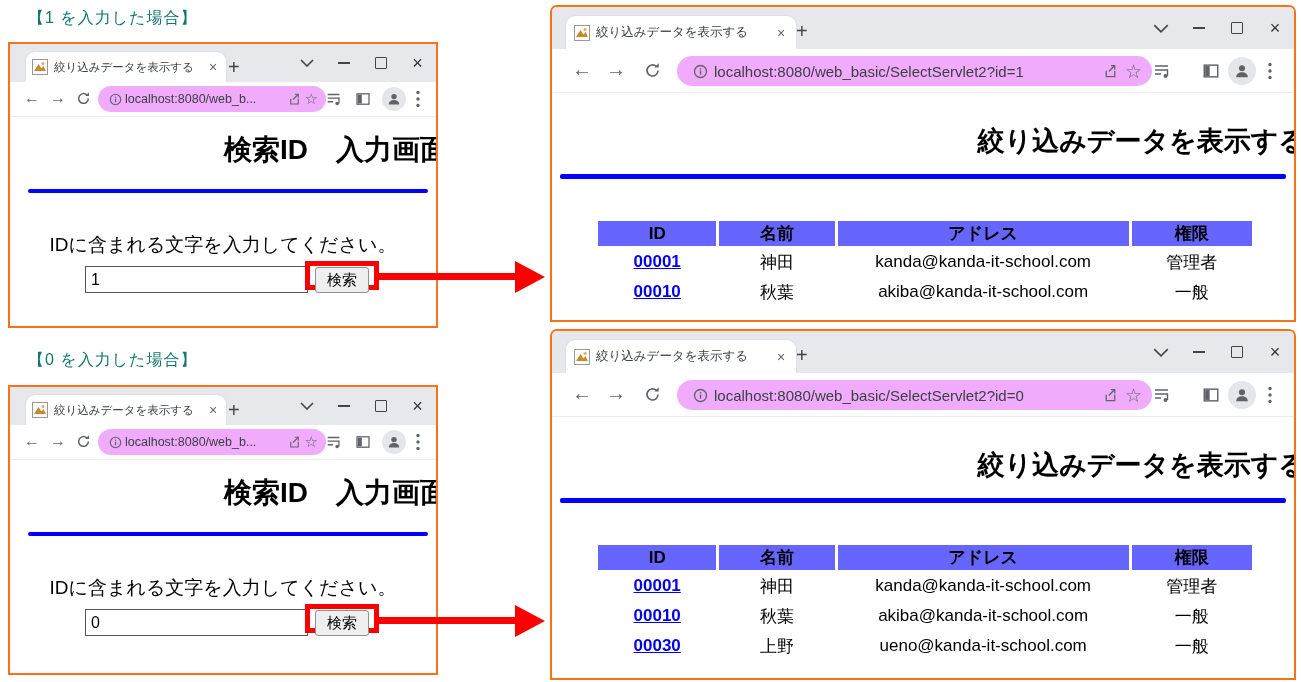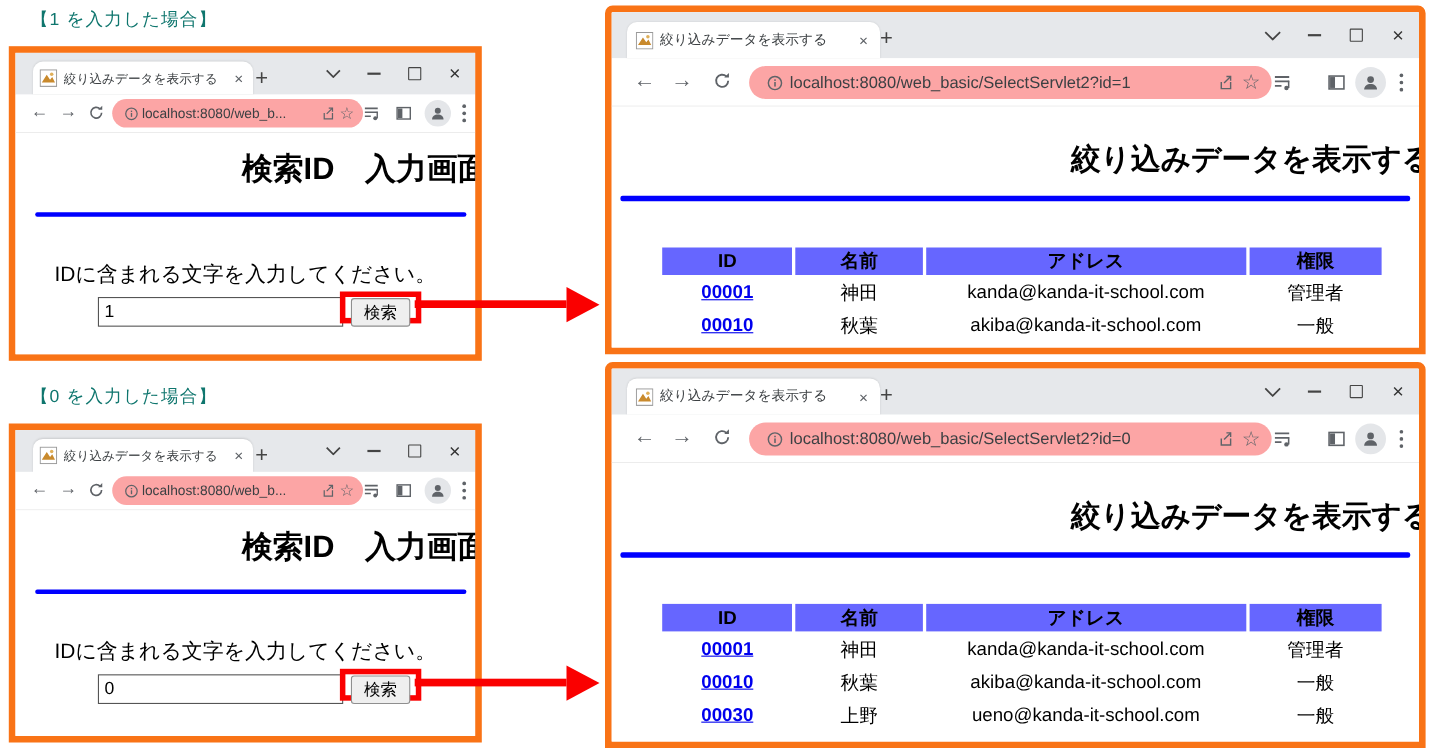--- a/index.html
+++ b/index.html
@@ -2,21 +2,21 @@
 <html><head>
 <meta charset="utf-8">
 <style>
   html,body{margin:0;padding:0;background:#fff;}
   .canvas{position:relative;width:1301px;height:682px;background:#fff;overflow:hidden;
           font-family:"Liberation Sans","DejaVu Sans",sans-serif;color:#000;}
 
   .caption{position:absolute;font-size:16px;color:#0f766e;letter-spacing:1px;}
 
   
-  .win{position:absolute;background:#fff;border:6px solid #f97316;box-sizing:border-box;overflow:hidden;}
+  .win{position:absolute;background:#fff;border:2px solid #f97316;box-sizing:border-box;overflow:hidden;}
   .win.res{border-radius:7px 7px 0 0;}
   .tabstrip{position:relative;background:#E6E8EB;width:100%;}
   .mini .tabstrip{height:38px;}
   .res  .tabstrip{height:42px;}
   .tab{position:absolute;background:#fff;border-radius:9px 9px 0 0;display:flex;align-items:center;
        box-shadow:0 0 2px rgba(0,0,0,.12);}
   .mini .tab{left:16px;top:8px;width:188px;height:30px;padding:0 6px;}
   .res  .tab{left:14px;top:9px;width:214px;height:33px;padding:0 8px;}
   .favicon{width:16px;height:16px;flex:0 0 16px;margin-right:6px;}
   .tabtitle{flex:1;font-size:11.5px;color:#3C4043;white-space:nowrap;overflow:hidden;}
@@ -32,21 +32,21 @@
   .wc .bar{display:block;width:12px;height:2px;background:#444;}
   .wc .sq{display:block;width:10px;height:10px;border:1.5px solid #444;border-radius:1px;}
   .wc.close{font-size:18px;color:#333;}
 
   .toolbar{position:relative;background:#fff;width:100%;border-bottom:1px solid #ECECEC;}
   .mini .toolbar{height:34px;}
   .res  .toolbar{height:43px;}
   .navic{position:absolute;color:#5F6368;text-align:center;}
   .mini .navic{font-size:16px;top:7px;}
   .res  .navic{font-size:20px;top:9px;}
-  .urlpill{position:absolute;background:#fca5a5;border-radius:15px;display:flex;align-items:center;}
+  .urlpill{position:absolute;background:#f0abfc;border-radius:15px;display:flex;align-items:center;}
   .mini .urlpill{left:88px;top:4px;width:212px;height:26px;padding:0 8px;}
   .res  .urlpill{left:125px;top:7px;width:455px;height:30px;padding:0 10px;}
   .urltext{flex:1;color:#3C4043;white-space:nowrap;overflow:hidden;}
   .mini .urltext{font-size:12.5px;}
   .res  .urltext{font-size:15px;}
   .pillic{flex:0 0 auto;display:inline-flex;align-items:center;justify-content:center;}
   .mini .pillic{margin:0 3px;}
   .res  .pillic{margin:0 6px;}
   .staric{color:#5F6368;}
   .mini .staric{font-size:15px;}

